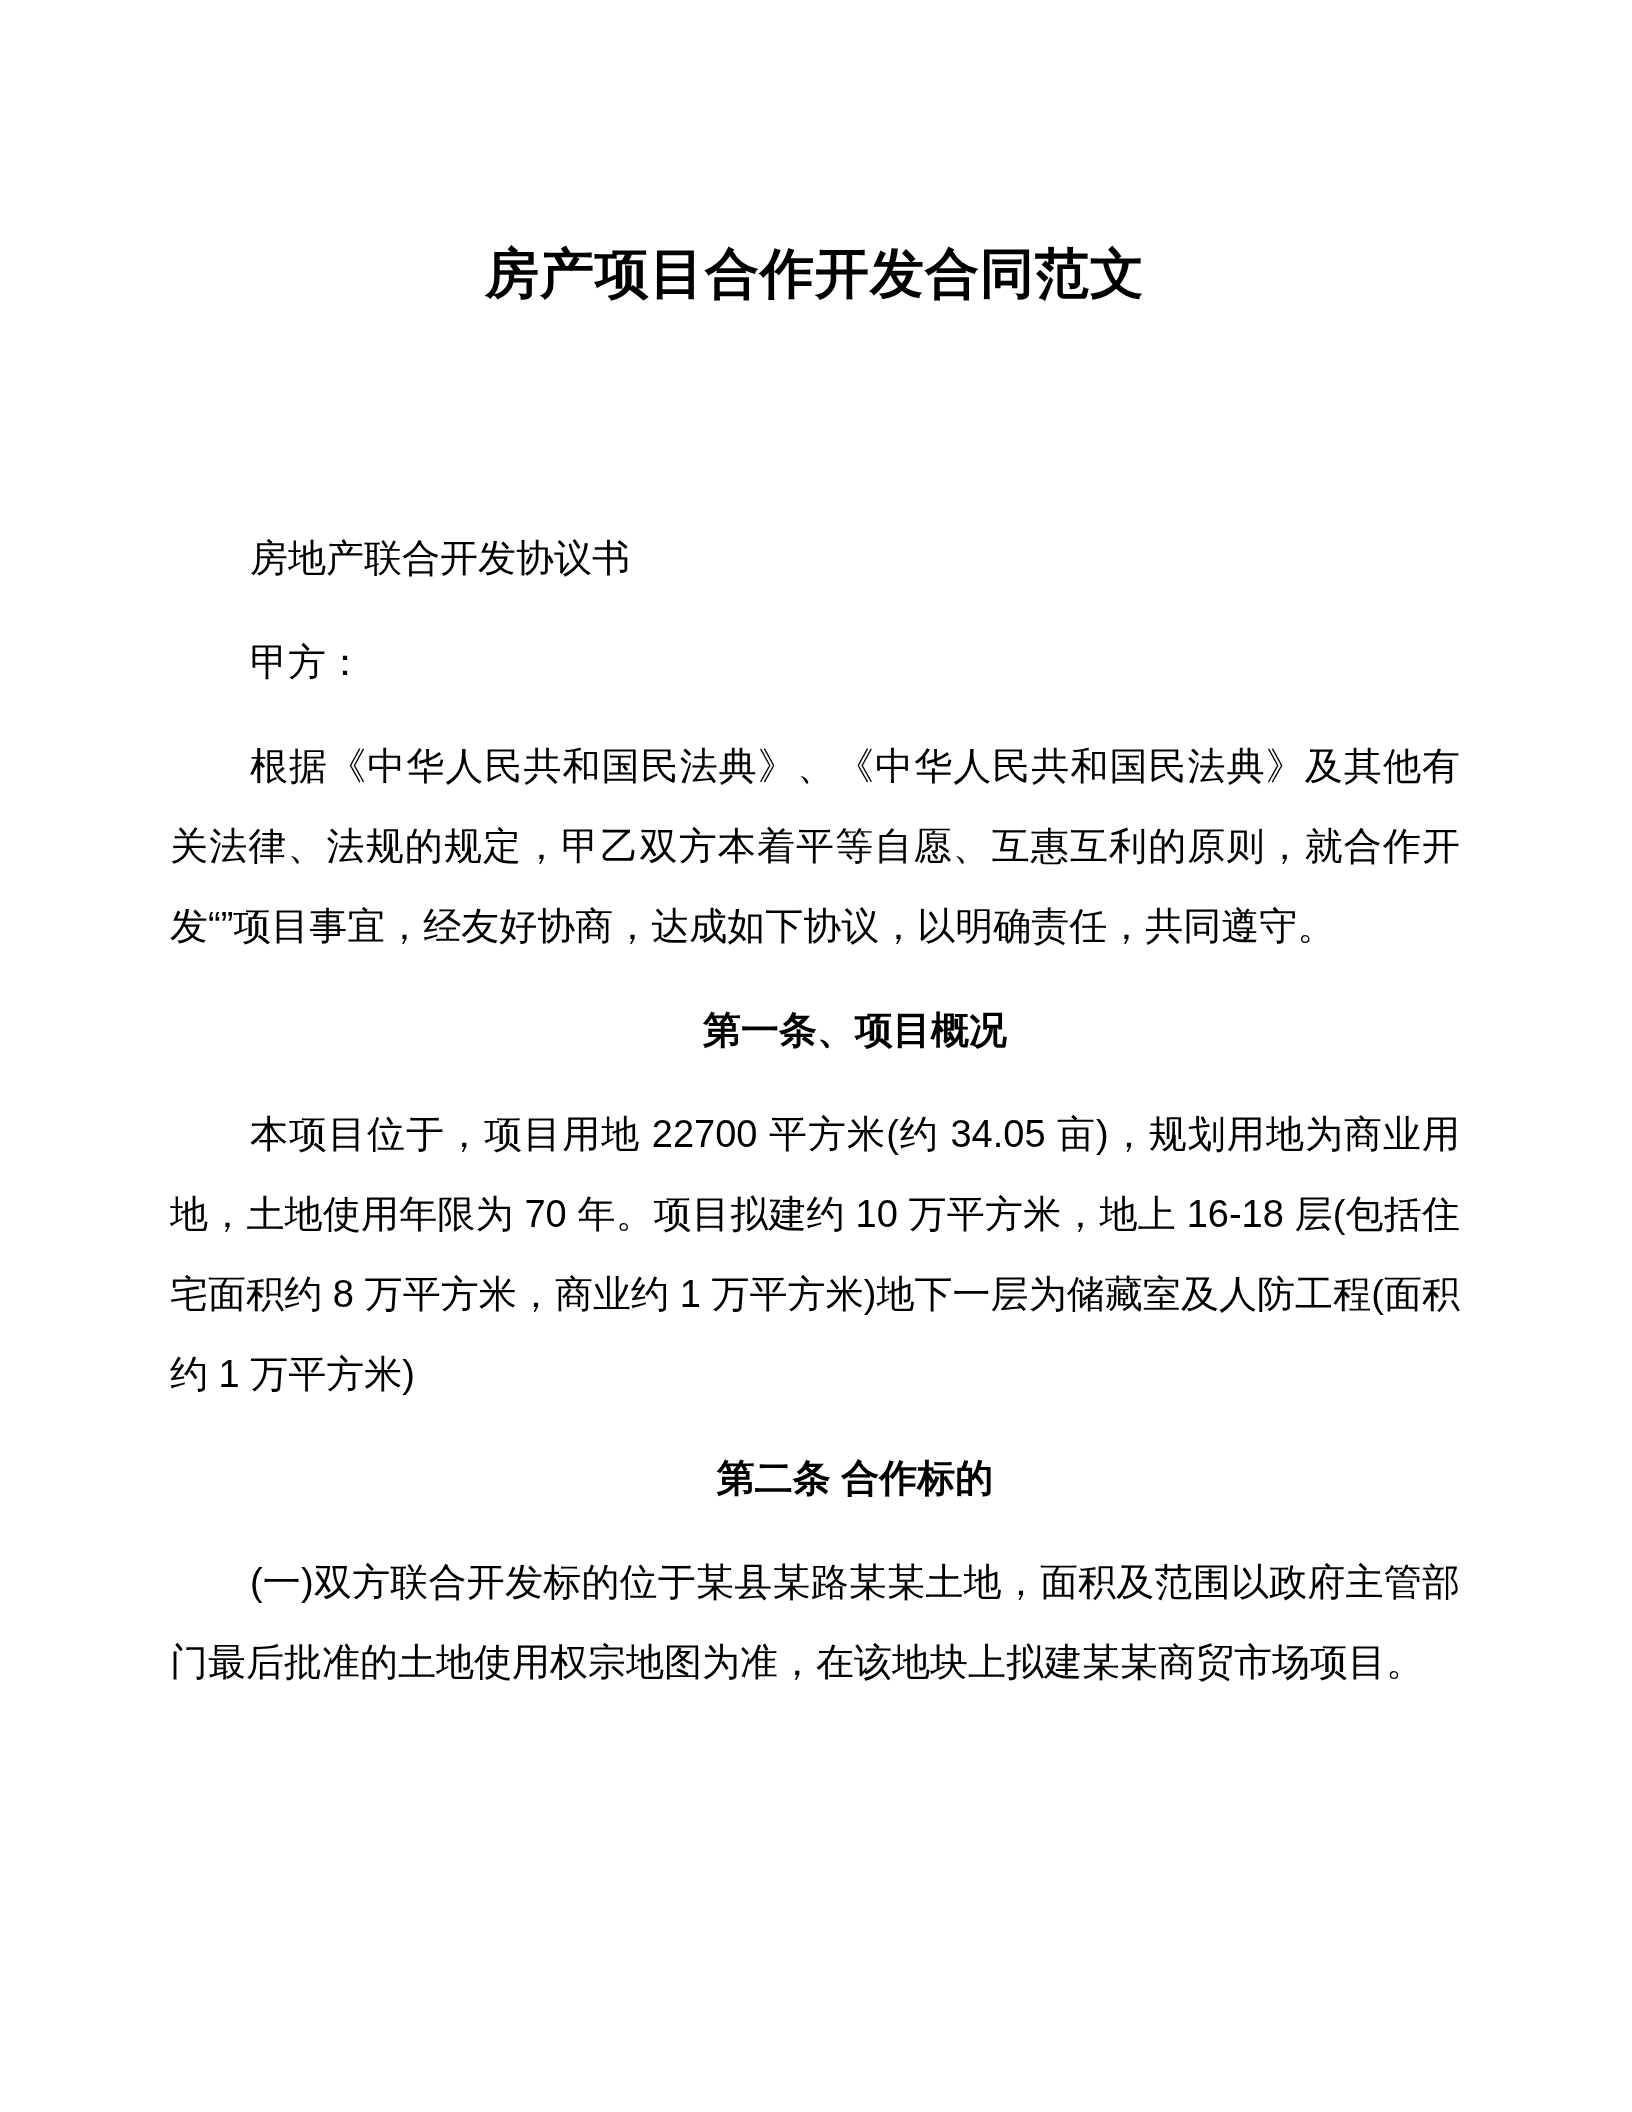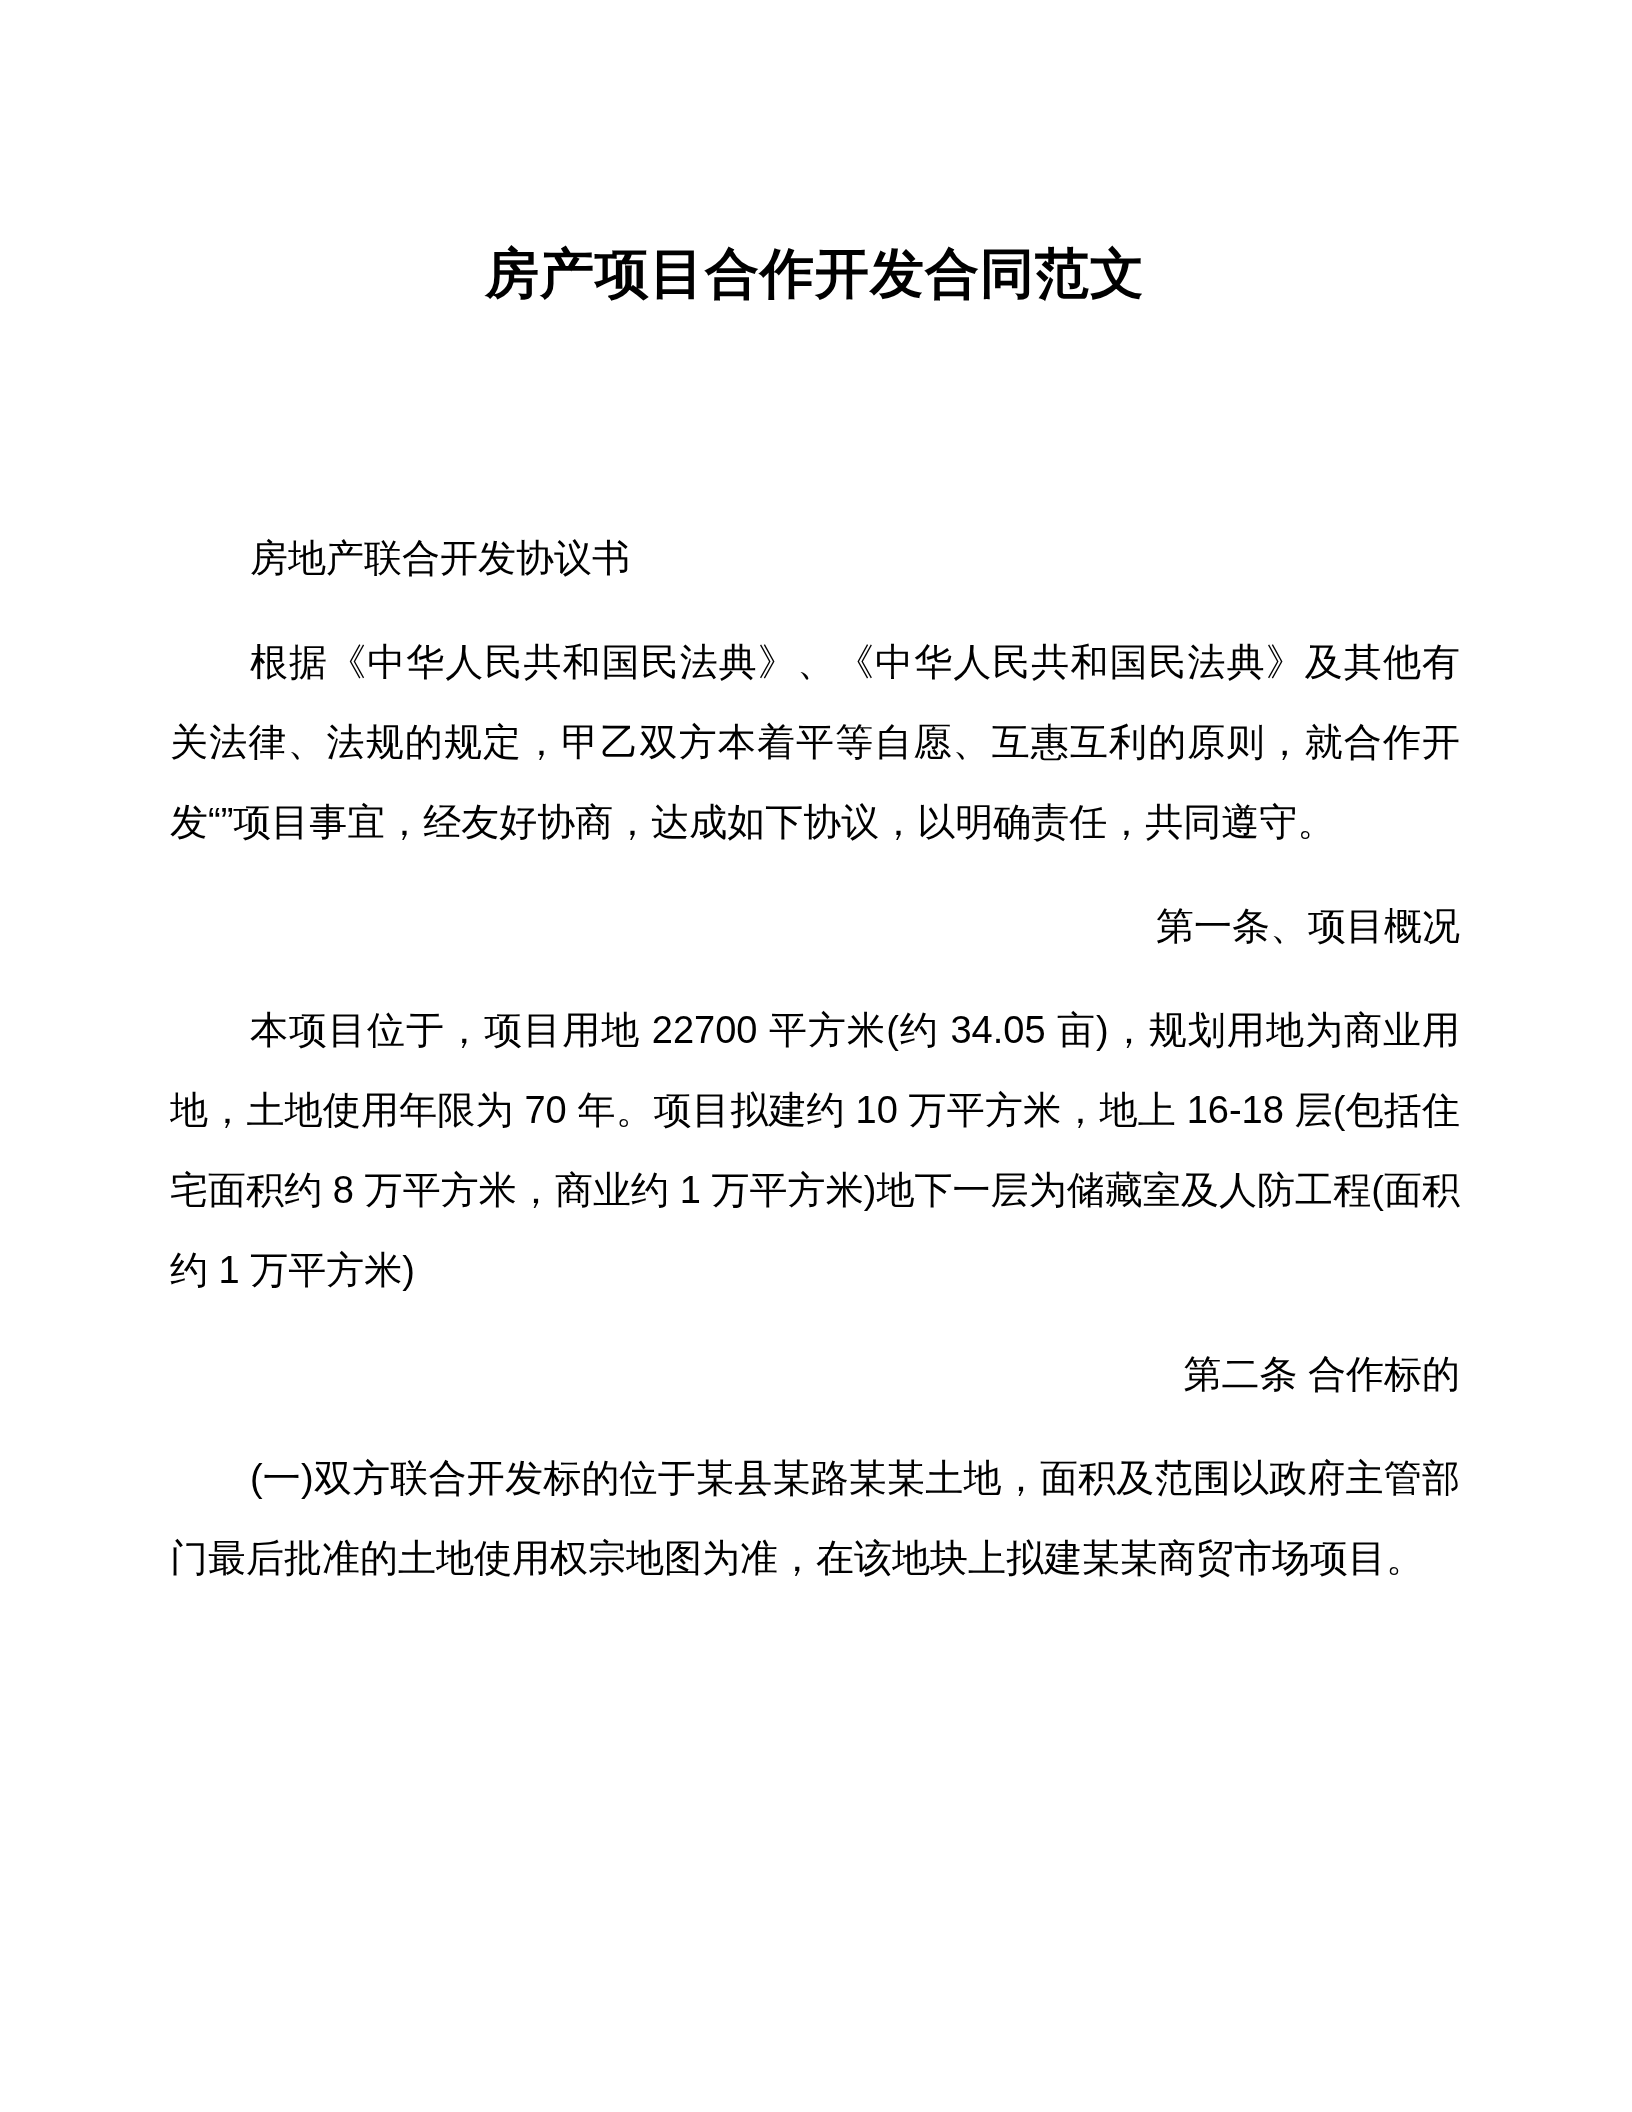--- a/index.html
+++ b/index.html
@@ -30,32 +30,33 @@
   .para {
     margin: 0 0 24px 0;
     font-size: 38px;
     line-height: 80px;
     font-weight: 400;
     text-align: justify;
     text-indent: 80px;
     word-break: break-all;
   }
   .para.heading {
-    font-weight: 400;
-    text-align: right;
+    font-weight: 700;
+    text-align: center;
   }
 </style>
 </head>
 <body>
 
 <div class="page">
   <h1 class="doc-title">房产项目合作开发合同范文</h1>
 
   <p class="para">房地产联合开发协议书</p>
 
+  <p class="para">甲方：</p>
 
 
   <p class="para">根据《中华人民共和国民法典》、《中华人民共和国民法典》及其他有关法律、法规的规定，甲乙双方本着平等自愿、互惠互利的原则，就合作开发“”项目事宜，经友好协商，达成如下协议，以明确责任，共同遵守。</p>
 
   <p class="para heading">第一条、项目概况</p>
 
   <p class="para">本项目位于，项目用地 22700 平方米(约 34.05 亩)，规划用地为商业用地，土地使用年限为 70 年。项目拟建约 10 万平方米，地上 16-18 层(包括住宅面积约 8 万平方米，商业约 1 万平方米)地下一层为储藏室及人防工程(面积约 1 万平方米)</p>
 
   <p class="para heading">第二条 合作标的</p>
 

